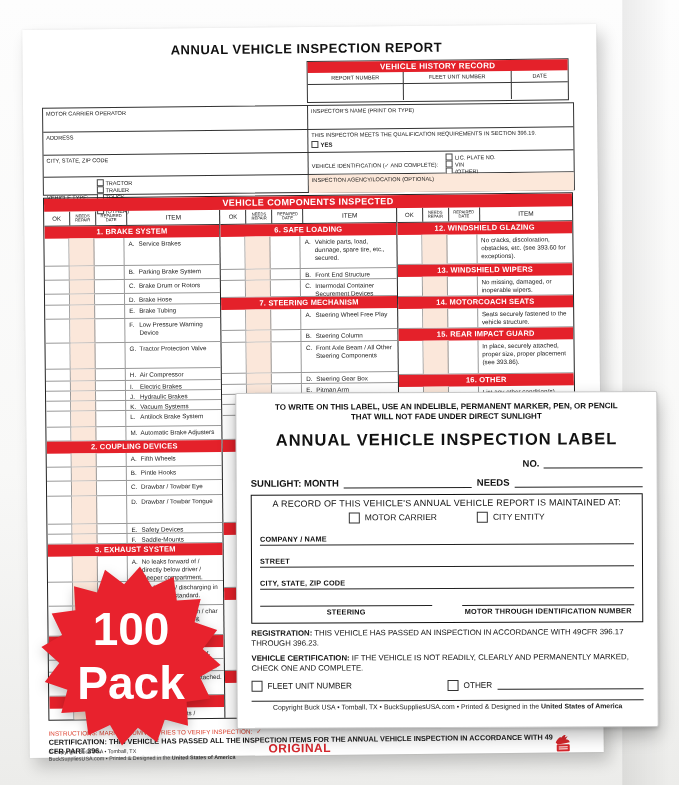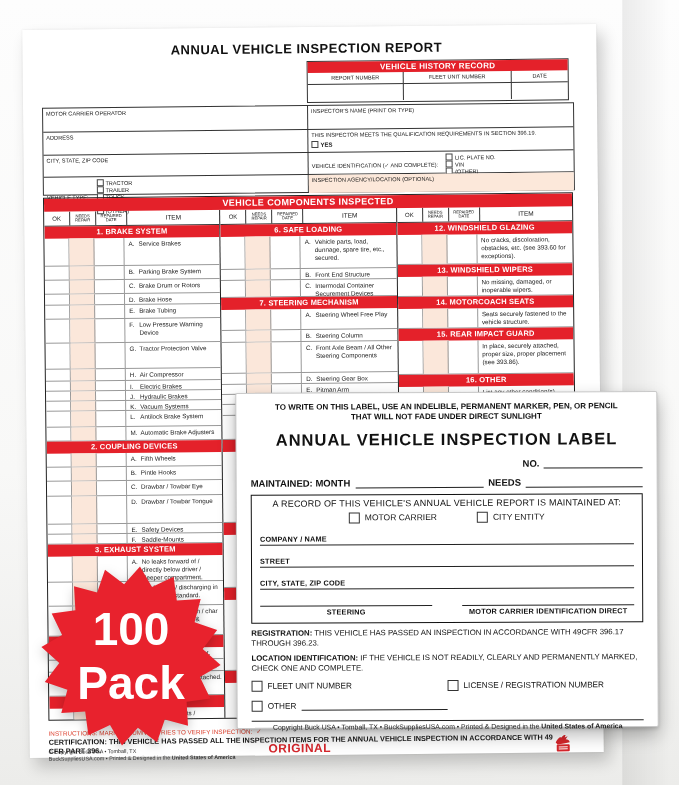--- a/index.html
+++ b/index.html
@@ -637,21 +637,21 @@
 
   <div id="card">
     <div class="card-intro">TO WRITE ON THIS LABEL, USE AN INDELIBLE, PERMANENT MARKER, PEN, OR PENCIL</div>
     <div class="card-intro">THAT WILL NOT FADE UNDER DIRECT SUNLIGHT</div>
     <div id="card-title">ANNUAL VEHICLE INSPECTION LABEL</div>
     <div id="no-line">
       <span>NO.</span>
         <span class="uline"></span>
     </div>
     <div id="completed-line">
-      <span>MAINTAINED: MONTH</span>
+      <span>SUNLIGHT: MONTH</span>
         <span class="uline u1"></span>
       <span>NEEDS</span>
         <span class="uline u2"></span>
     </div>
     <div id="record-box">
       <div id="record-head">A RECORD OF THIS VEHICLE'S ANNUAL VEHICLE REPORT IS MAINTAINED AT:</div>
       <div id="record-opts">
         <span class="opt2">
             <span class="cbx2"></span>
             <span>MOTOR CARRIER</span>
@@ -659,40 +659,36 @@
         <span class="opt2">
             <span class="cbx2"></span>
             <span>CITY ENTITY</span>
           </span>
       </div>
       <div class="field">COMPANY / NAME</div>
       <div class="field">STREET</div>
       <div class="field">CITY, STATE, ZIP CODE</div>
       <div id="tel-row">
         <div class="tel-col">STEERING</div>
-        <div class="tel-col">MOTOR CARRIER IDENTIFICATION DIRECT</div>
+        <div class="tel-col">MOTOR THROUGH IDENTIFICATION NUMBER</div>
       </div>
     </div>
     <div class="card-para">
       <b>REGISTRATION:</b><span> THIS VEHICLE HAS PASSED AN INSPECTION IN ACCORDANCE WITH 49CFR 396.17 THROUGH 396.23.</span>
     </div>
     <div class="card-para">
-      <b>LOCATION IDENTIFICATION:</b><span> IF THE VEHICLE IS NOT READILY, CLEARLY AND PERMANENTLY MARKED, CHECK ONE AND COMPLETE.</span>
+      <b>VEHICLE CERTIFICATION:</b><span> IF THE VEHICLE IS NOT READILY, CLEARLY AND PERMANENTLY MARKED, CHECK ONE AND COMPLETE.</span>
     </div>
     <div id="idchecks">
         <div class="chk">
           <span class="cbx2"></span>
           <span>FLEET UNIT NUMBER</span>
         </div>
         <div class="chk">
           <span class="cbx2"></span>
-          <span>LICENSE / REGISTRATION NUMBER</span>
-        </div>
-        <div class="chk">
-          <span class="cbx2"></span>
           <span>OTHER</span>
           <span class="uline"></span>
         </div>
       </div>
     <div id="card-footer">
       <span>Copyright Buck USA • Tomball, TX • BuckSuppliesUSA.com • Printed &amp; Designed in the </span><b>United States of America</b>
     </div>
   </div>
 
   <svg id="badge" viewBox="0 0 186 186">

